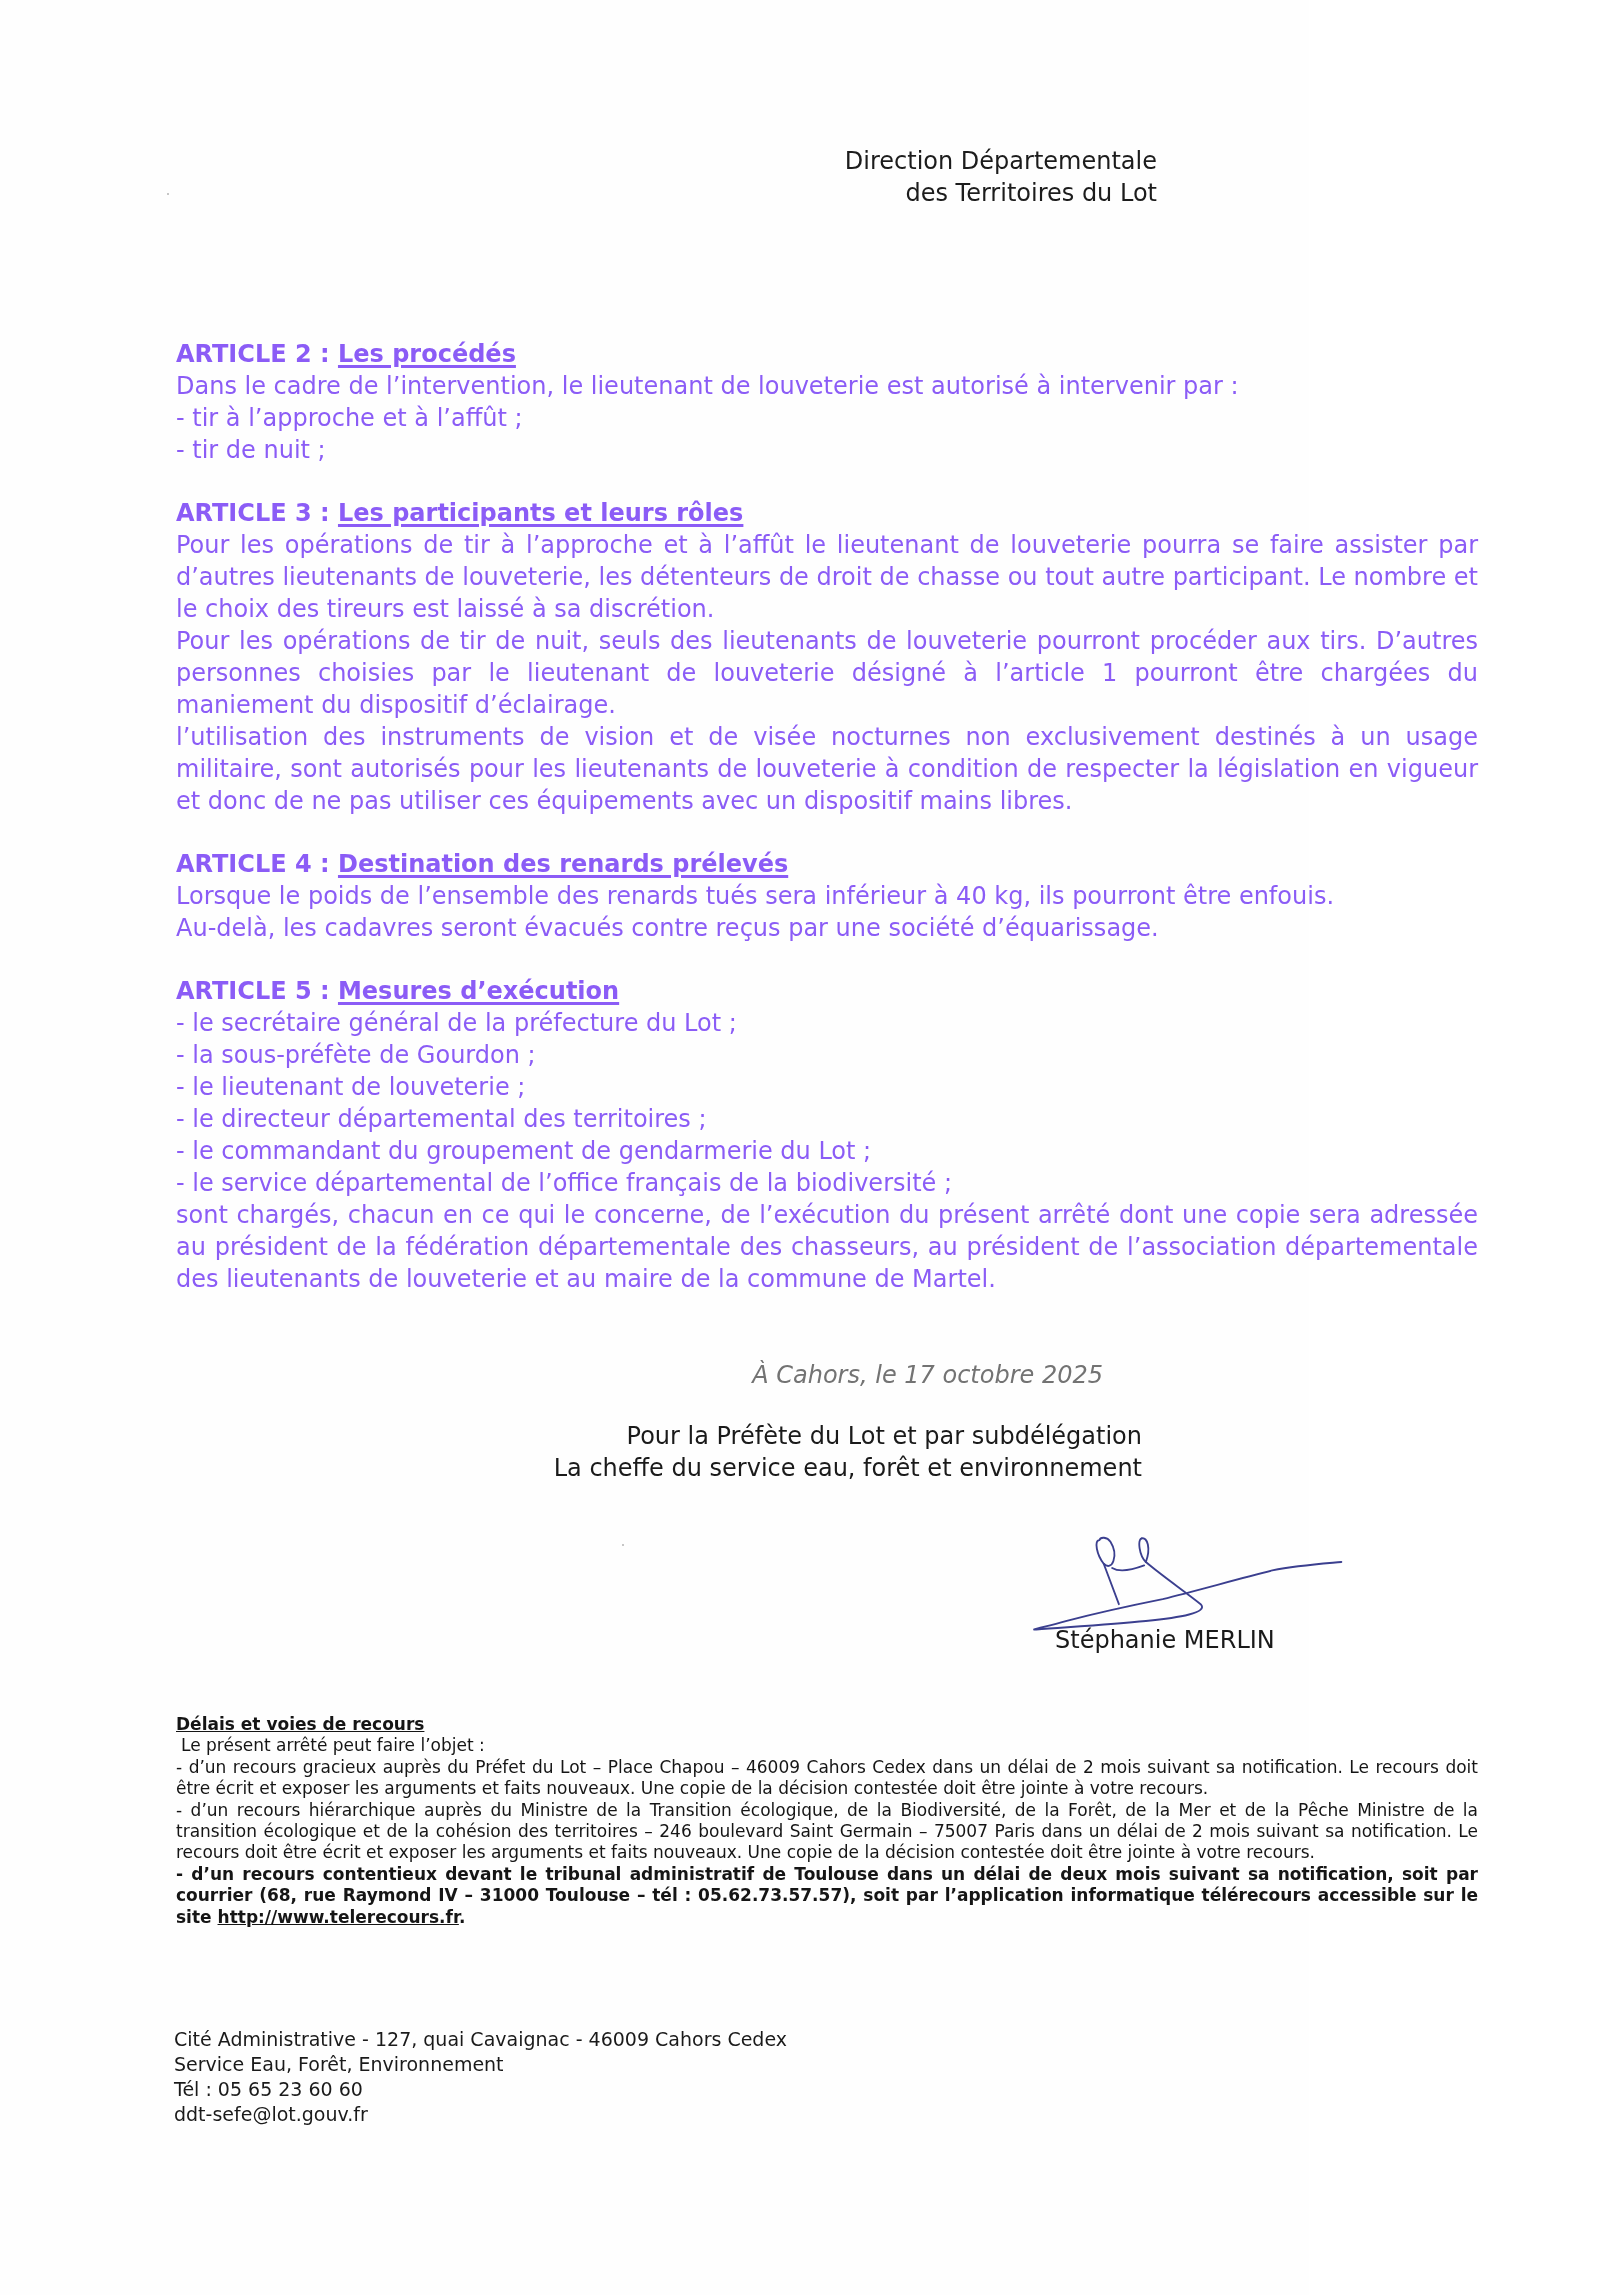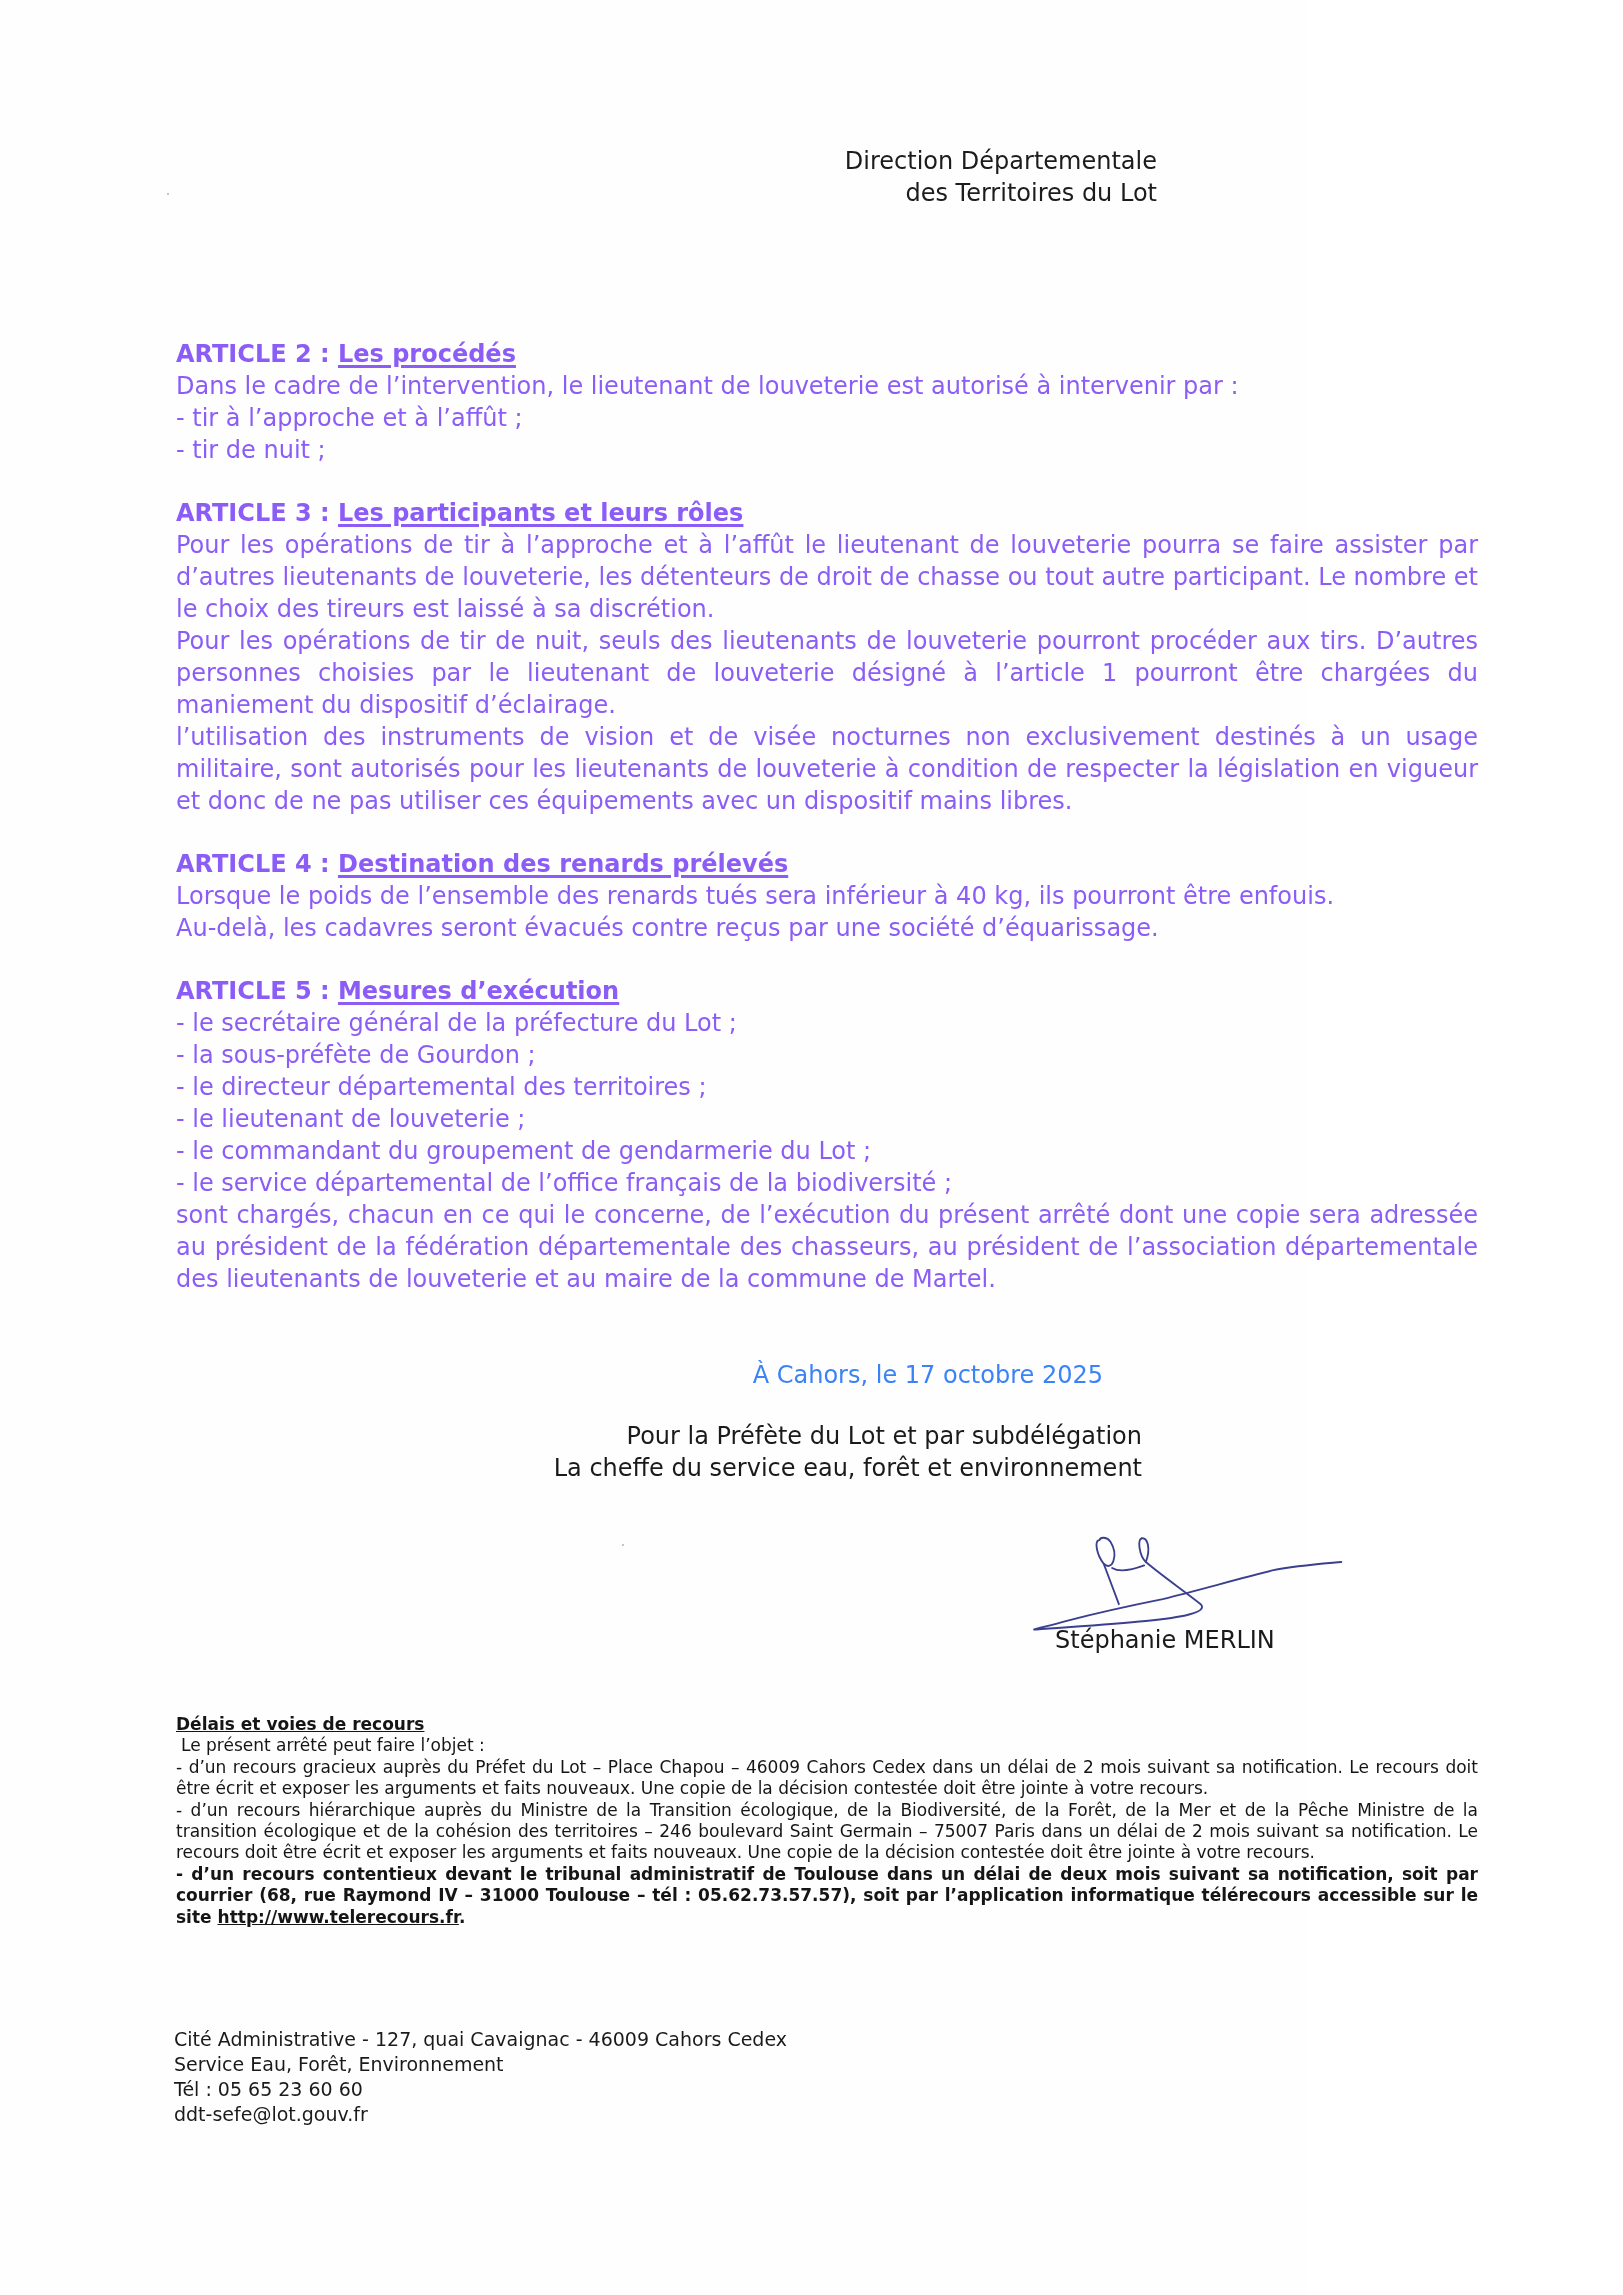--- a/index.html
+++ b/index.html
@@ -20,21 +20,21 @@
     font-size: 24px; line-height: 32px; color: #8b5cf6;
   }
   .article { margin-bottom: 31px; }
   .article-heading { font-weight: bold; }
   .article-heading .title { text-decoration: underline; text-decoration-thickness: 2.5px; text-underline-offset: 3.4px; }
   .para { text-align: justify; text-align-last: left; }
   .list-item { }
 
   .closing-date {
     position: absolute; right: 206px; top: 1361px;
-    font-size: 24px; color: #3b82f6;
+    font-size: 24px; color: #737373; font-style: italic;
   }
   .signature-block {
     position: absolute; right: 167px; top: 1420px; text-align: right;
     font-size: 24px; line-height: 32px; color: #1a1a1a;
   }
   .signature-svg { position: absolute; left: 1019px; top: 1530px; width: 338px; height: 118px; }
   .signer-name {
     position: absolute; left: 1055px; top: 1626px;
     font-size: 24px; color: #1a1a1a;
   }
@@ -92,22 +92,22 @@
       <div class="para">Lorsque le poids de l’ensemble des renards tués sera inférieur à 40 kg, ils pourront être enfouis.</div>
       <div class="para">Au-delà, les cadavres seront évacués contre reçus par une société d’équarissage.</div>
     </div>
 
     <div class="article">
       <div class="article-heading">
         <span>ARTICLE 5 : </span><span class="title">Mesures d’exécution</span>
       </div>
       <div class="list-item">- le secrétaire général de la préfecture du Lot ;</div>
       <div class="list-item">- la sous-préfète de Gourdon ;</div>
+      <div class="list-item">- le lieutenant de louveterie ;</div>
       <div class="list-item">- le directeur départemental des territoires ;</div>
-      <div class="list-item">- le lieutenant de louveterie ;</div>
       <div class="list-item">- le commandant du groupement de gendarmerie du Lot ;</div>
       <div class="list-item">- le service départemental de l’office français de la biodiversité ;</div>
       <div class="para">sont chargés, chacun en ce qui le concerne, de l’exécution du présent arrêté dont une copie sera adressée au président de la fédération départementale des chasseurs, au président de l’association départementale des lieutenants de louveterie et au maire de la commune de Martel.</div>
     </div>
   </div>
 
   <div class="closing-date">À Cahors, le 17 octobre 2025</div>
 
   <div class="signature-block">
     <div>Pour la Préfète du Lot et par subdélégation</div>

